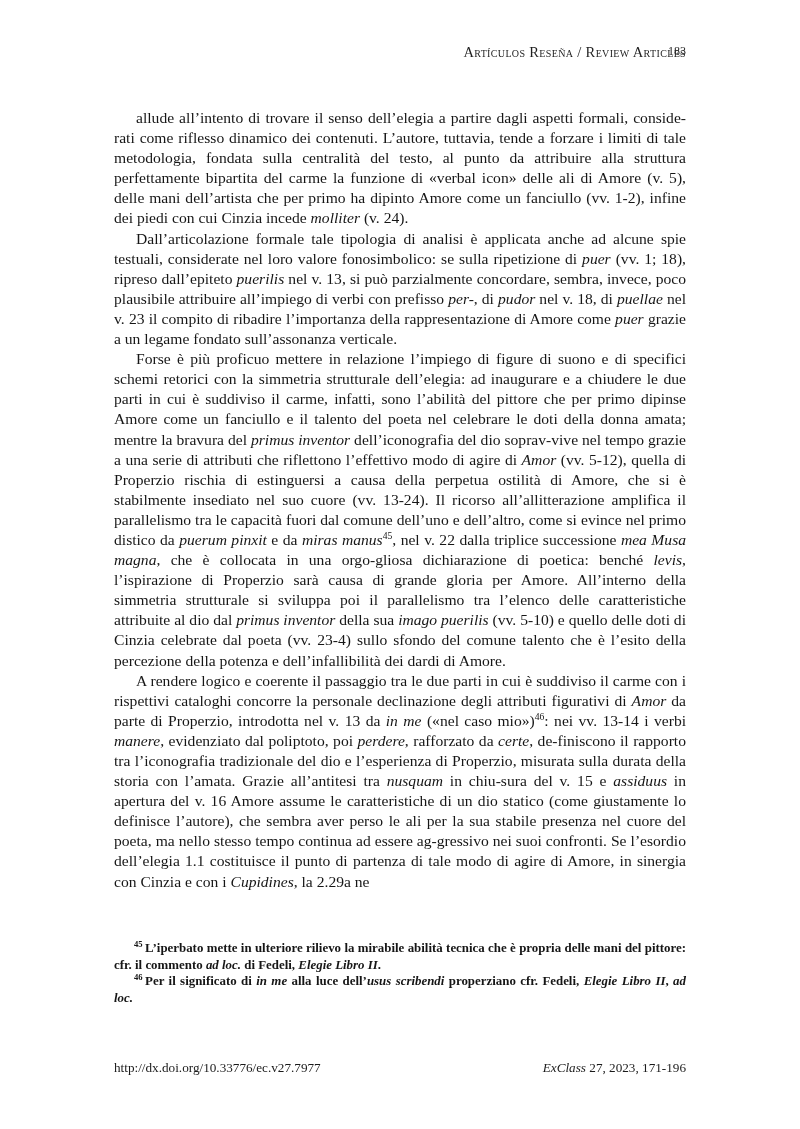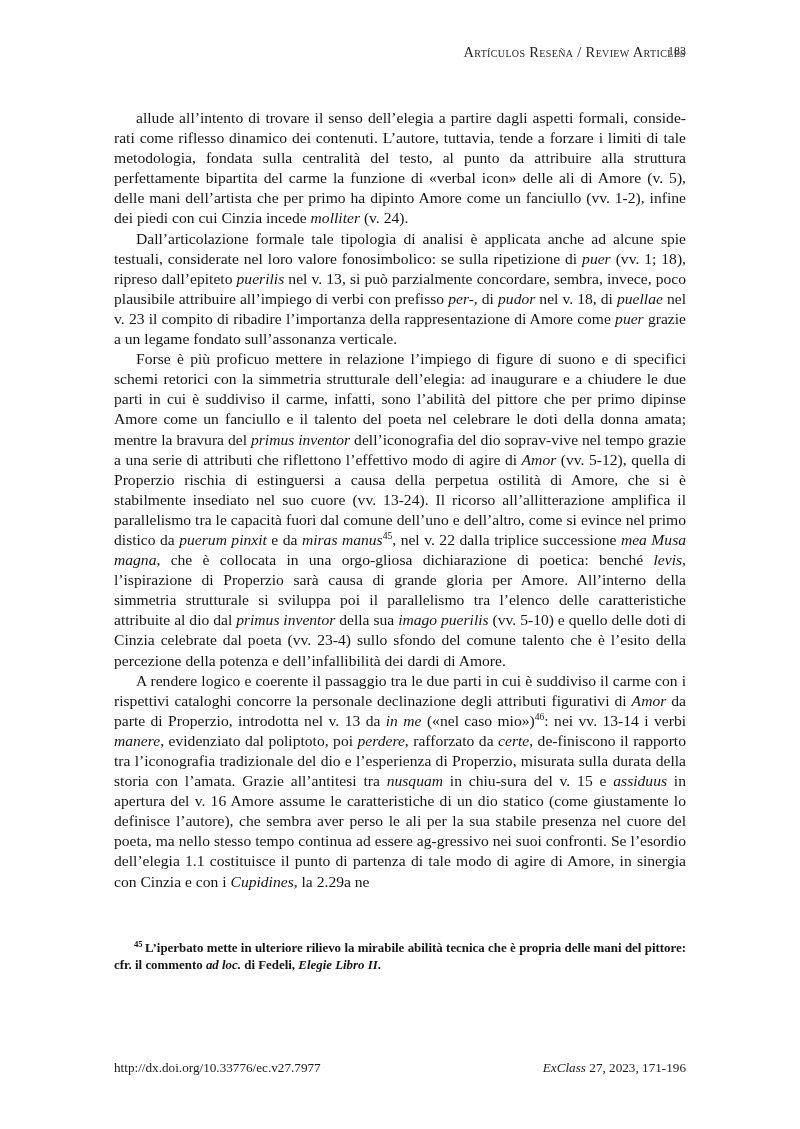--- a/index.html
+++ b/index.html
@@ -126,20 +126,21 @@
 
   <div class="textblock">
     <p class="para"><span>allude all’intento di trovare il senso dell’elegia a partire dagli aspetti formali, conside-rati come riflesso dinamico dei contenuti. L’autore, tuttavia, tende a forzare i limiti di tale metodologia, fondata sulla centralità del testo, al punto da attribuire alla struttura perfettamente bipartita del carme la funzione di «verbal icon» delle ali di Amore (v. 5), delle mani dell’artista che per primo ha dipinto Amore come un fanciullo (vv. 1-2), infine dei piedi con cui Cinzia incede </span><i>molliter</i><span> (v. 24).</span></p>
     <p class="para"><span>Dall’articolazione formale tale tipologia di analisi è applicata anche ad alcune spie testuali, considerate nel loro valore fonosimbolico: se sulla ripetizione di </span><i>puer</i><span> (vv. 1; 18), ripreso dall’epiteto </span><i>puerilis</i><span> nel v. 13, si può parzialmente concordare, sembra, invece, poco plausibile attribuire all’impiego di verbi con prefisso </span><i>per-</i><span>, di </span><i>pudor</i><span> nel v. 18, di </span><i>puellae</i><span> nel v. 23 il compito di ribadire l’importanza della rappresentazione di Amore come </span><i>puer</i><span> grazie a un legame fondato sull’assonanza verticale.</span></p>
     <p class="para"><span>Forse è più proficuo mettere in relazione l’impiego di figure di suono e di specifici schemi retorici con la simmetria strutturale dell’elegia: ad inaugurare e a chiudere le due parti in cui è suddiviso il carme, infatti, sono l’abilità del pittore che per primo dipinse Amore come un fanciullo e il talento del poeta nel celebrare le doti della donna amata; mentre la bravura del </span><i>primus inventor</i><span> dell’iconografia del dio soprav-vive nel tempo grazie a una serie di attributi che riflettono l’effettivo modo di agire di </span><i>Amor</i><span> (vv. 5-12), quella di Properzio rischia di estinguersi a causa della perpetua ostilità di Amore, che si è stabilmente insediato nel suo cuore (vv. 13-24). Il ricorso all’allitterazione amplifica il parallelismo tra le capacità fuori dal comune dell’uno e dell’altro, come si evince nel primo distico da </span><i>puerum pinxit</i><span> e da </span><i>miras manus</i><sup class="fnref">45</sup><span>, nel v. 22 dalla triplice successione </span><i>mea Musa magna</i><span>, che è collocata in una orgo-gliosa dichiarazione di poetica: benché </span><i>levis</i><span>, l’ispirazione di Properzio sarà causa di grande gloria per Amore. All’interno della simmetria strutturale si sviluppa poi il parallelismo tra l’elenco delle caratteristiche attribuite al dio dal </span><i>primus inventor</i><span> della sua </span><i>imago puerilis</i><span> (vv. 5-10) e quello delle doti di Cinzia celebrate dal poeta (vv. 23-4) sullo sfondo del comune talento che è l’esito della percezione della potenza e dell’infallibilità dei dardi di Amore.</span></p>
     <p class="para"><span>A rendere logico e coerente il passaggio tra le due parti in cui è suddiviso il carme con i rispettivi cataloghi concorre la personale declinazione degli attributi figurativi di </span><i>Amor</i><span> da parte di Properzio, introdotta nel v. 13 da </span><i>in me</i><span> («nel caso mio»)</span><sup class="fnref">46</sup><span>: nei vv. 13-14 i verbi </span><i>manere</i><span>, evidenziato dal poliptoto, poi </span><i>perdere</i><span>, rafforzato da </span><i>certe</i><span>, de-finiscono il rapporto tra l’iconografia tradizionale del dio e l’esperienza di Properzio, misurata sulla durata della storia con l’amata. Grazie all’antitesi tra </span><i>nusquam</i><span> in chiu-sura del v. 15 e </span><i>assiduus</i><span> in apertura del v. 16 Amore assume le caratteristiche di un dio statico (come giustamente lo definisce l’autore), che sembra aver perso le ali per la sua stabile presenza nel cuore del poeta, ma nello stesso tempo continua ad essere ag-gressivo nei suoi confronti. Se l’esordio dell’elegia 1.1 costituisce il punto di partenza di tale modo di agire di Amore, in sinergia con Cinzia e con i </span><i>Cupidines</i><span>, la 2.29a ne</span></p>
   </div>
 
   <div class="footnotes">
     <p class="footnote"><sup class="fnnum">45</sup><span>L’iperbato mette in ulteriore rilievo la mirabile abilità tecnica che è propria delle mani del pittore: cfr. il commento </span><i>ad loc.</i><span> di Fedeli, </span><i>Elegie Libro II</i><span>.</span></p>
+    <p class="footnote"><sup class="fnnum">46</sup><span>Per il significato di </span><i>in me</i><span> alla luce dell’</span><i>usus scribendi</i><span> properziano cfr. Fedeli, </span><i>Elegie Libro II</i><span>, </span><i>ad loc.</i></p>
   </div>
 
   <div class="footer">
     <span class="footer-doi">http://dx.doi.org/10.33776/ec.v27.7977</span>
     <span class="footer-citation">
       <i>ExClass</i><span> 27, 2023, 171-196</span>
     </span>
   </div>
 
 </div>

